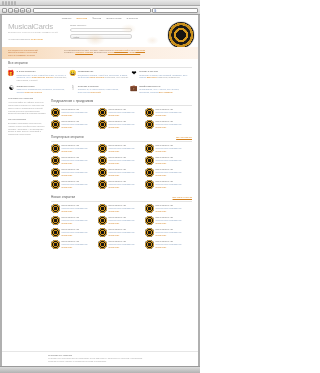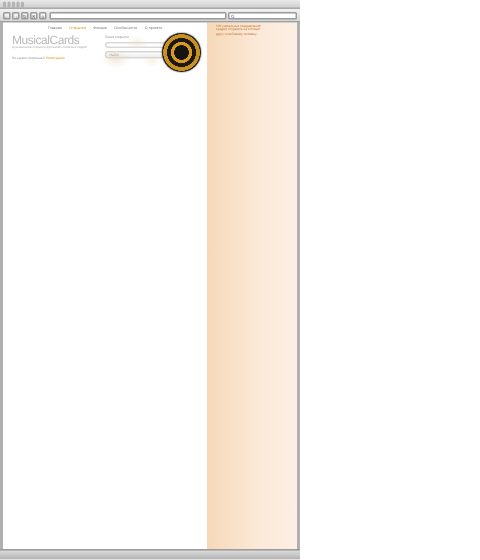--- a/index.html
+++ b/index.html
@@ -60,21 +60,21 @@
   .chrome-bottom {
     height: 7px;
     background: linear-gradient(#dcdcdc,#b2b2b2);
     border-top: 1px solid #9a9a9a;
   }
 
   
   .page {
     width: 196px; min-height: 100%;
     background: #ffffff;
-    display: flex; flex-direction: row;
+    display: flex; flex-direction: column;
   }
 
   
   .site-header {
     position: relative;
     background: #ffffff;
     padding: 0;
   }
   .nav-row {
     height: 6px;

